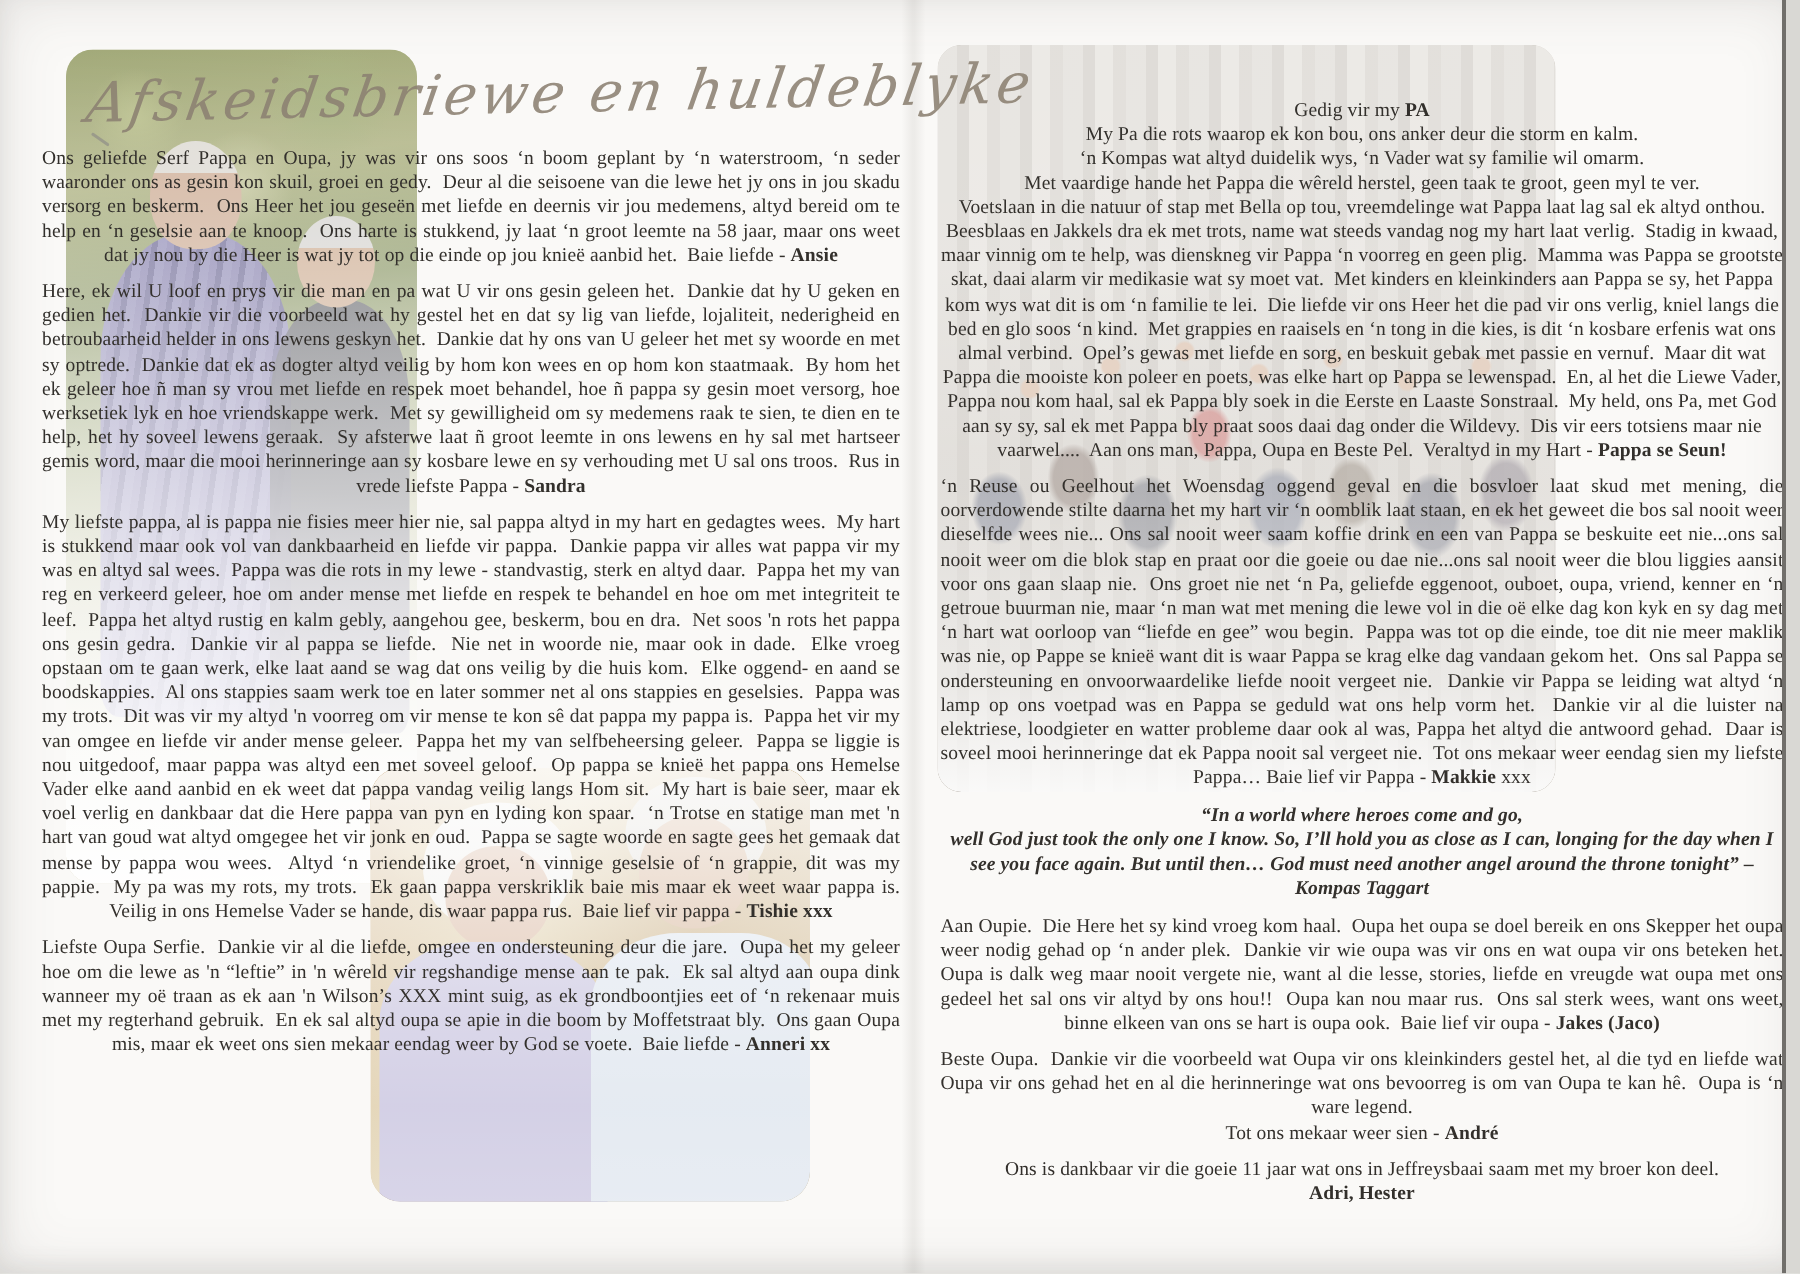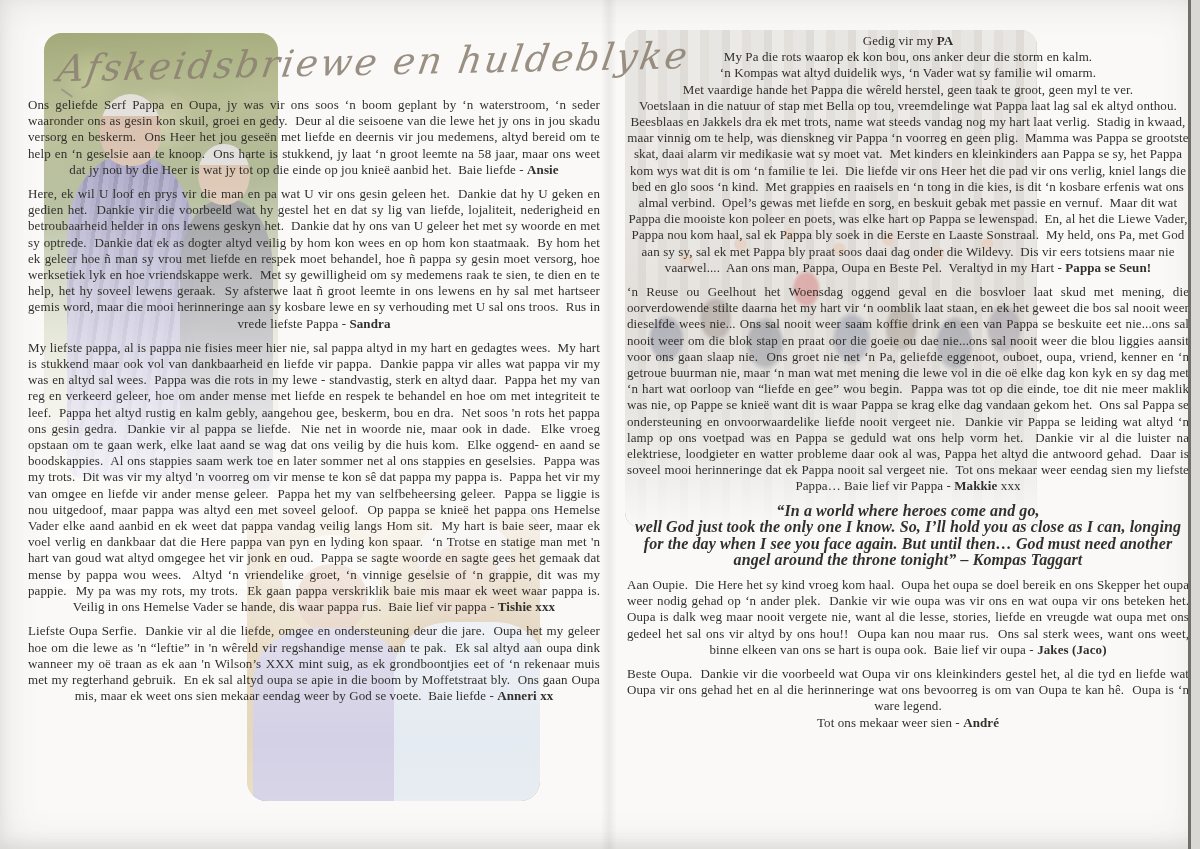--- a/index.html
+++ b/index.html
@@ -106,31 +106,31 @@
   #photo-group::after{
     border-radius:16px;
     background:linear-gradient(to bottom,
       rgba(255,255,255,.52) 0%,rgba(255,255,255,.55) 60%,
       rgba(255,255,255,.72) 86%,rgba(255,255,255,.92) 100%);
   }
 
   
   .text-col{position:absolute;top:0;z-index:3;}
   #left-col{left:28px;width:572px;padding-top:97px;}
-  #right-col{left:627px;width:562px;padding-top:33px;}
+  #right-col{left:627px;width:562px;padding-top:33px;margin-top:32px;}
   .para{
     margin:0 0 8px 0;font-size:13px;line-height:16.2px;
     white-space:pre-wrap;letter-spacing:.1px;
   }
   .para.body{text-align:justify;text-align-last:center;}
   .para.center{text-align:center;}
   .para.tight{margin-bottom:0;}
   .b{font-weight:bold;}
   .i{font-style:italic;}
-  .quote{font-size:16px;line-height:16.6px;}
+  .quote{font-size:13px;line-height:16.6px;}
 
   
   #script-heading{
     position:absolute;left:58px;top:42px;width:506px;z-index:4;
     text-align:center;font-family:"DejaVu Serif","Liberation Serif",serif;
     font-style:italic;font-weight:400;font-size:37px;color:#8c8172;
     letter-spacing:2.5px;transform:rotate(-1.2deg) skewX(-10deg);
     opacity:.88;white-space:nowrap;
   }
 
@@ -190,18 +190,20 @@
         <p class="para center"><span>My Pa die rots waarop ek kon bou, ons anker deur die storm en kalm.
 ‘n Kompas wat altyd duidelik wys, ‘n Vader wat sy familie wil omarm.
 Met vaardige hande het Pappa die wêreld herstel, geen taak te groot, geen myl te ver.
 Voetslaan in die natuur of stap met Bella op tou, vreemdelinge wat Pappa laat lag sal ek altyd onthou.  Beesblaas en Jakkels dra ek met trots, name wat steeds vandag nog my hart laat verlig.  Stadig in kwaad, maar vinnig om te help, was dienskneg vir Pappa ‘n voorreg en geen plig.  Mamma was Pappa se grootste skat, daai alarm vir medikasie wat sy moet vat.  Met kinders en kleinkinders aan Pappa se sy, het Pappa kom wys wat dit is om ‘n familie te lei.  Die liefde vir ons Heer het die pad vir ons verlig, kniel langs die bed en glo soos ‘n kind.  Met grappies en raaisels en ‘n tong in die kies, is dit ‘n kosbare erfenis wat ons almal verbind.  Opel’s gewas met liefde en sorg, en beskuit gebak met passie en vernuf.  Maar dit wat Pappa die mooiste kon poleer en poets, was elke hart op Pappa se lewenspad.  En, al het die Liewe Vader, Pappa nou kom haal, sal ek Pappa bly soek in die Eerste en Laaste Sonstraal.  My held, ons Pa, met God aan sy sy, sal ek met Pappa bly praat soos daai dag onder die Wildevy.  Dis vir eers totsiens maar nie vaarwel....  Aan ons man, Pappa, Oupa en Beste Pel.  Veraltyd in my Hart - </span><span class="b">Pappa se Seun!</span></p>
         <p class="para body"><span>‘n Reuse ou Geelhout het Woensdag oggend geval en die bosvloer laat skud met mening, die oorverdowende stilte daarna het my hart vir ‘n oomblik laat staan, en ek het geweet die bos sal nooit weer dieselfde wees nie... Ons sal nooit weer saam koffie drink en een van Pappa se beskuite eet nie...ons sal nooit weer om die blok stap en praat oor die goeie ou dae nie...ons sal nooit weer die blou liggies aansit voor ons gaan slaap nie.  Ons groet nie net ‘n Pa, geliefde eggenoot, ouboet, oupa, vriend, kenner en ‘n getroue buurman nie, maar ‘n man wat met mening die lewe vol in die oë elke dag kon kyk en sy dag met ‘n hart wat oorloop van “liefde en gee” wou begin.  Pappa was tot op die einde, toe dit nie meer maklik was nie, op Pappe se knieë want dit is waar Pappa se krag elke dag vandaan gekom het.  Ons sal Pappa se ondersteuning en onvoorwaardelike liefde nooit vergeet nie.  Dankie vir Pappa se leiding wat altyd ‘n lamp op ons voetpad was en Pappa se geduld wat ons help vorm het.  Dankie vir al die luister na elektriese, loodgieter en watter probleme daar ook al was, Pappa het altyd die antwoord gehad.  Daar is soveel mooi herinneringe dat ek Pappa nooit sal vergeet nie.  Tot ons mekaar weer eendag sien my liefste Pappa… Baie lief vir Pappa - </span><span class="b">Makkie</span><span> xxx</span></p>
         <p class="para center quote"><span class="b i">“In a world where heroes come and go,
 well God just took the only one I know. So, I’ll hold you as close as I can, longing for the day when I see you face again. But until then… God must need another angel around the throne tonight” – </span><span class="b i">Kompas Taggart</span></p>
         <p class="para body"><span>Aan Oupie.  Die Here het sy kind vroeg kom haal.  Oupa het oupa se doel bereik en ons Skepper het oupa weer nodig gehad op ‘n ander plek.  Dankie vir wie oupa was vir ons en wat oupa vir ons beteken het.  Oupa is dalk weg maar nooit vergete nie, want al die lesse, stories, liefde en vreugde wat oupa met ons gedeel het sal ons vir altyd by ons hou!!  Oupa kan nou maar rus.  Ons sal sterk wees, want ons weet, binne elkeen van ons se hart is oupa ook.  Baie lief vir oupa - </span><span class="b">Jakes (Jaco)</span></p>
         <p class="para body"><span>Beste Oupa.  Dankie vir die voorbeeld wat Oupa vir ons kleinkinders gestel het, al die tyd en liefde wat Oupa vir ons gehad het en al die herinneringe wat ons bevoorreg is om van Oupa te kan hê.  Oupa is ‘n ware legend.
 Tot ons mekaar weer sien - </span><span class="b">André</span></p>
+        <p class="para center"><span>Ons is dankbaar vir die goeie 11 jaar wat ons in Jeffreysbaai saam met my broer kon deel.
+</span><span class="b">Adri, Hester</span></p>
       </div>
   </div>
 
   <div id="page-fold"></div>
   <div id="scan-edge"></div>
 </div>
 
 </body></html>

